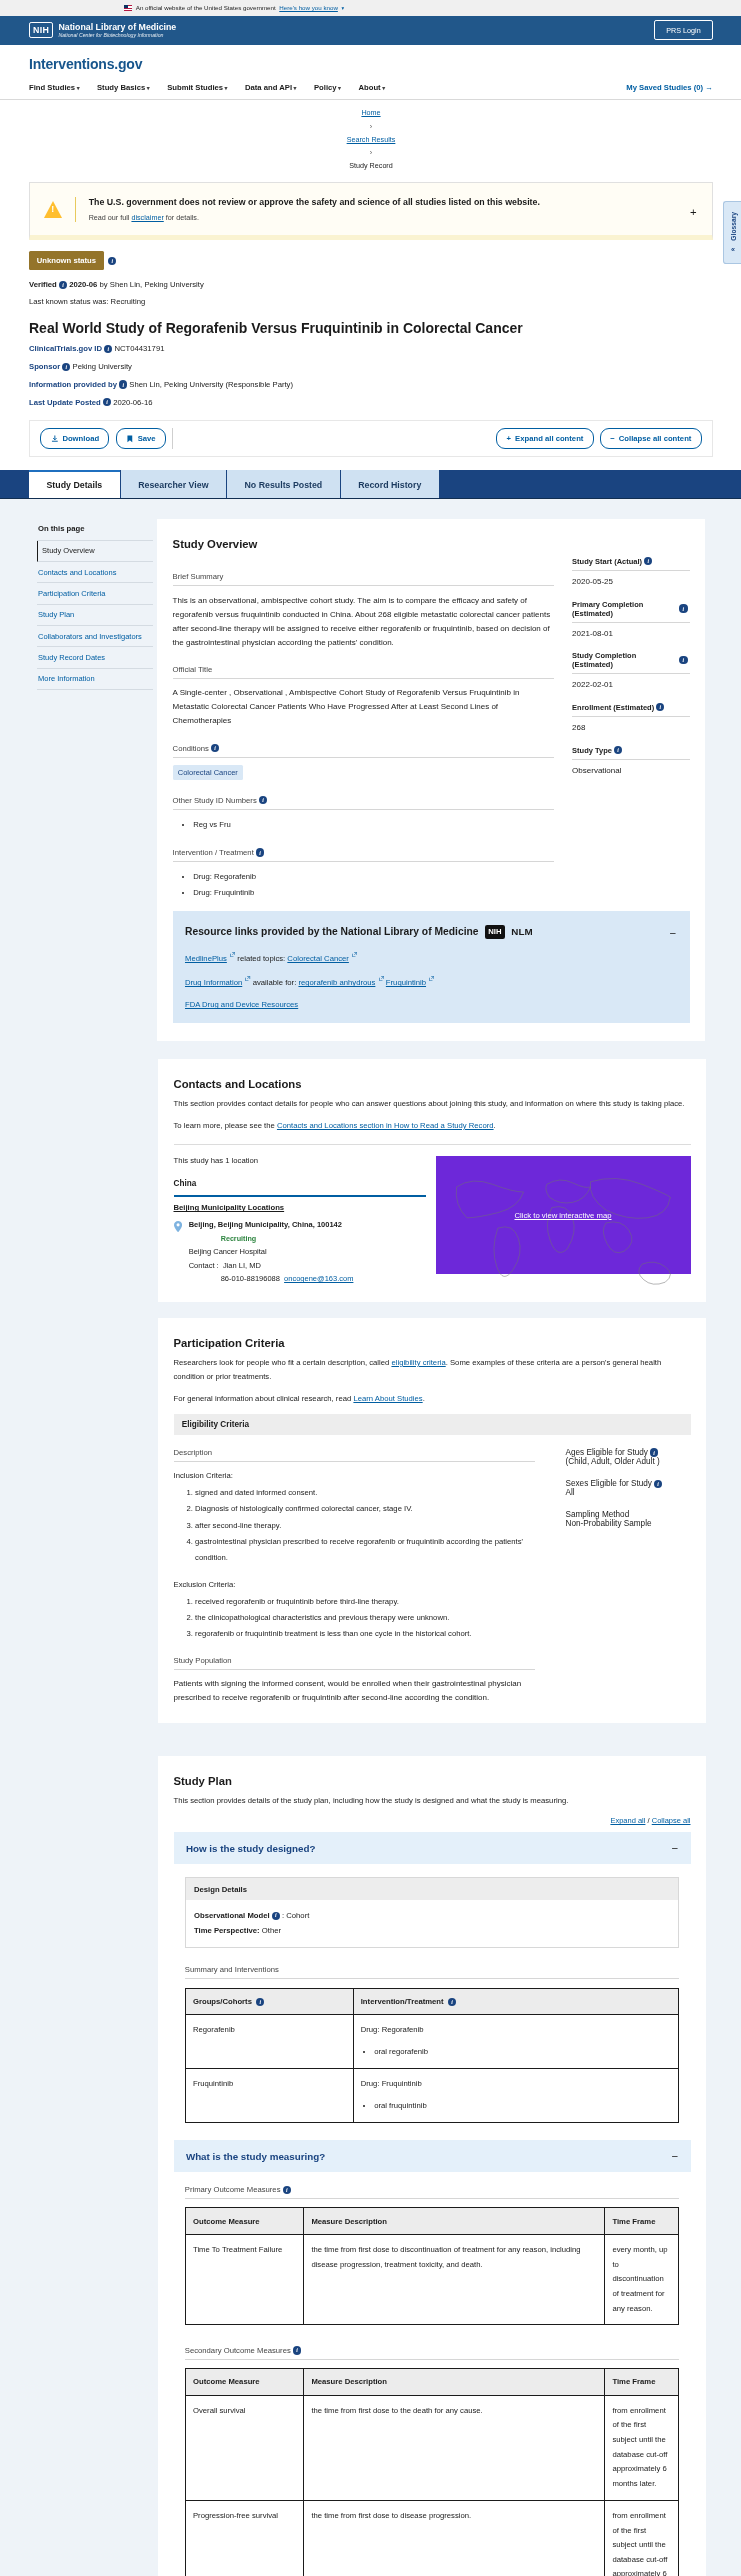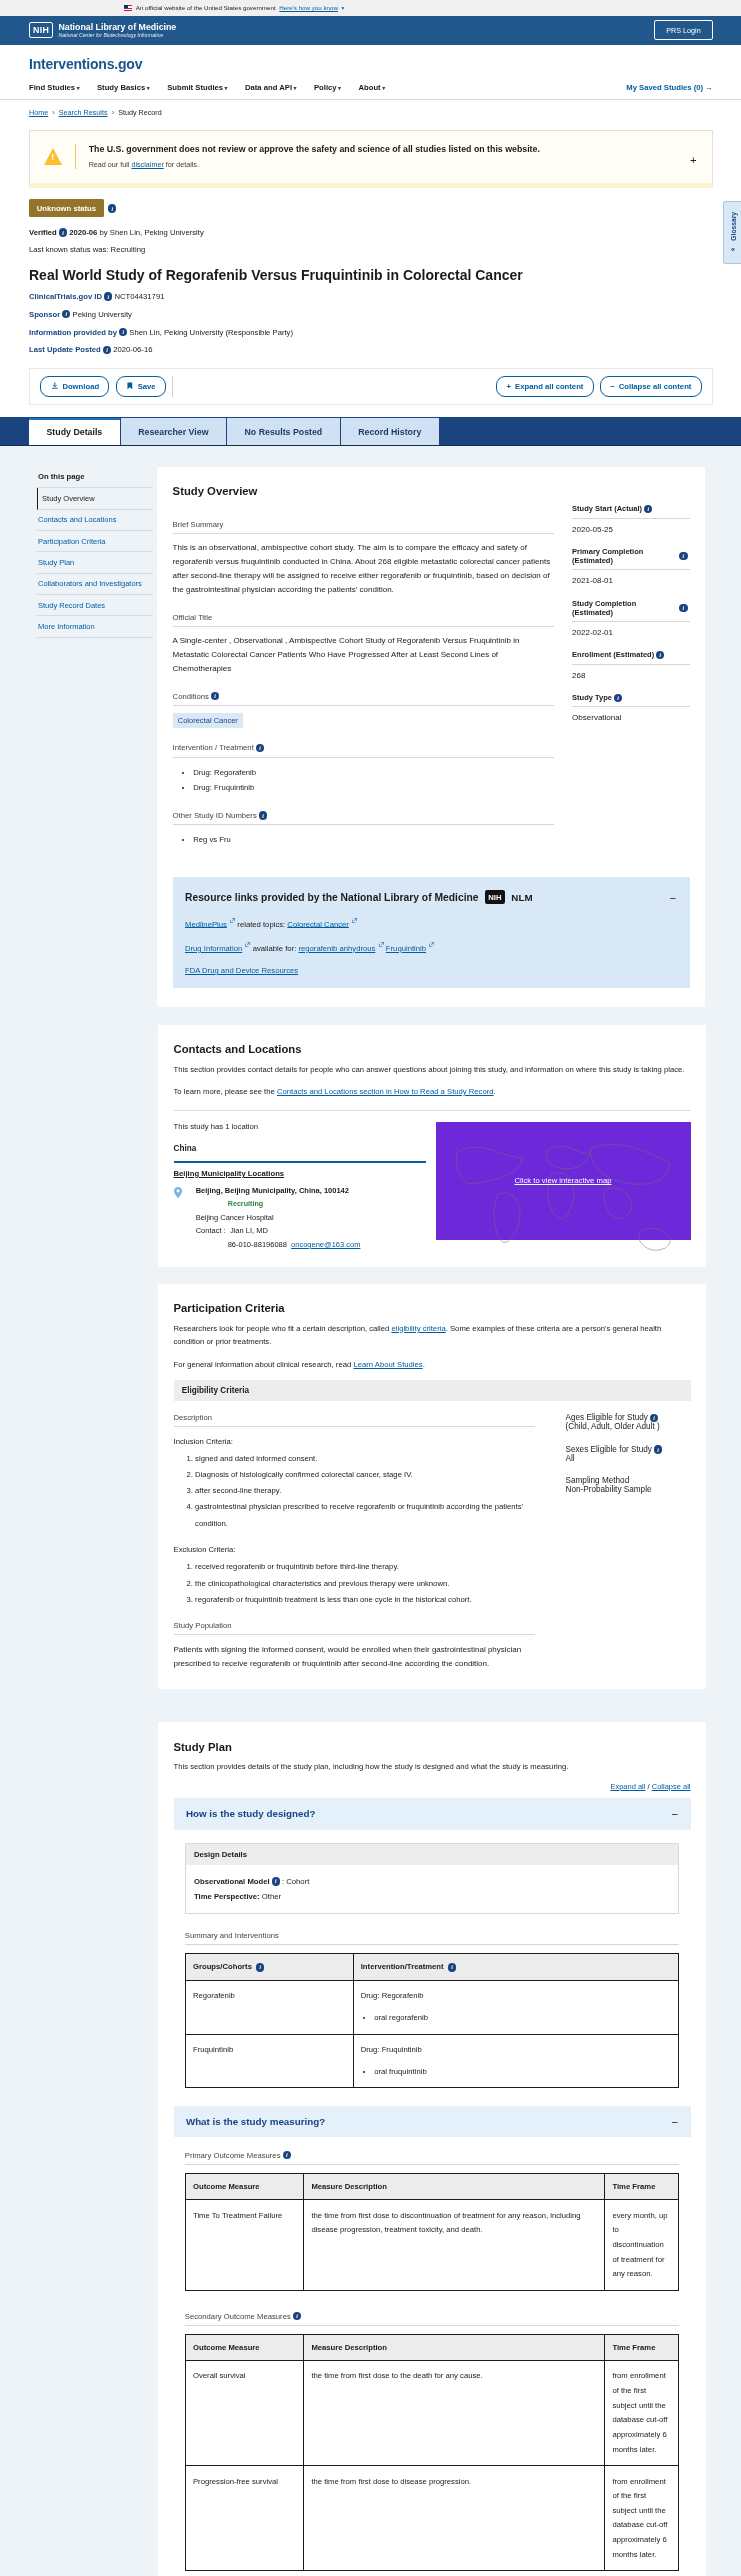--- a/index.html
+++ b/index.html
@@ -24,21 +24,21 @@
   
   .site-head { padding:11.3px 29px 0 29px; }
   .ct-logo { color:#17558c; font-size:14px; font-weight:bold; letter-spacing:-0.2px; }
   .main-nav { display:flex; align-items:center; margin-top:11.3px; padding-bottom:7.2px; gap:17.5px; }
   .main-nav .nav-item { font-size:7.7px; color:#1b1b1b; font-weight:bold; cursor:pointer; }
   .main-nav .caret { color:#444; font-size:5.7px; margin-left:1.5px; }
   .saved { margin-left:auto; color:#005ea2; font-size:7.7px; font-weight:bold; cursor:pointer; text-decoration:none; }
   .head-divider { border-bottom:0.5px solid #d9d9d9; }
 
   
-  .breadcrumb { padding:8.2px 29px 5.2px 29px; font-size:7.2px; display:flex; gap:4.1px; align-items:center; }
+  .breadcrumb { padding:8.2px 29px 5.2px 29px; font-size:7.2px; display:flex; gap:4.1px; align-items:center;flex-direction:column; }
   .breadcrumb .sep { color:#555; }
 
   
   .glossary-tab { position:absolute; right:0; top:101px; width:19px; height:63px; background:#d9e8f6; border:0.5px solid #aac6e2; border-right:none; border-radius:3.1px 0 0 3.1px; display:flex; flex-direction:column; align-items:center; justify-content:center; gap:4.1px; cursor:pointer; }
   .glossary-tab .gt-label { writing-mode:vertical-rl; transform:rotate(180deg); color:#1a4480; font-size:6.7px; font-weight:bold; }
   .glossary-tab .gt-arrow { color:#1a4480; font-size:7.2px; font-weight:bold; }
 
   
   .alert { margin:7.2px 29px 0 29px; border:0.5px solid #e0e0e0; border-bottom:5.2px solid #faf3d1; background:#fffdf5; display:flex; align-items:center; padding:13.4px 14.4px; position:relative; }
   .warn-tri { width:0; height:0; border-left:9.8px solid transparent; border-right:9.8px solid transparent; border-bottom:17px solid #ffbe2e; position:relative; margin-right:12.4px; flex:none; }
@@ -90,38 +90,38 @@
   .two-col .colL { width:381px; flex:none; }
   .two-col .colR { flex:1; }
   .colR .group { margin-bottom:13.4px; }
   .colR .glabel { font-size:7.5px; font-weight:bold; padding-bottom:4.1px; border-bottom:0.5px solid #d6d6d6; margin-bottom:6.2px; display:flex; align-items:center; }
   .colR .gval { font-size:8px; }
   .ov-sec { margin-top:15.5px; }
   .chip { display:inline-block; background:#d9e8f6; color:#1a4480; font-size:7.5px; padding:3.1px 5.2px; border-radius:1.5px; cursor:pointer; }
   ul.plain { list-style:disc; margin:2.1px 0 0 20.6px; font-size:7.7px; line-height:2; }
 
   
-  .resource { background:#d9e8f6; margin-top:29px; padding:13.4px 12.4px; position:relative; }
+  .resource { background:#d9e8f6; margin-top:11px; padding:13.4px 12.4px; position:relative; }
   .resource .r-head { display:flex; align-items:center; gap:6.2px; font-size:10.3px; font-weight:bold; }
   .nih-black { background:#111; color:#fff; font-weight:bold; font-size:7.7px; padding:2.6px 3.6px; border-radius:2.1px; }
   .nlm-txt { font-size:9.8px; font-weight:bold; color:#1b1b1b; }
   .resource .collapse-i { position:absolute; right:13.4px; top:15.5px; font-size:11.3px; cursor:pointer; }
   .resource .r-line { margin-top:13.4px; font-size:7.7px; }
   .ext { width:5.2px; height:5.2px; margin-left:1px; vertical-align:super; }
 
   
   .contact-p { font-size:7.7px; line-height:1.8; margin-bottom:8.2px; }
   .hr { border-bottom:0.5px solid #dcdcdc; margin:11.3px 0; }
   .loc-flex { display:flex; gap:9.3px; }
   .loc-left { flex:1; }
   .loc-count { font-size:7.7px; margin-bottom:13.4px; }
   .loc-country { font-size:8.2px; font-weight:bold; margin-bottom:7.2px; }
   .loc-tab { border-top:2.1px solid #005ea2; padding-top:6.2px; }
   .loc-tab-title { font-size:7.7px; font-weight:bold; text-decoration:underline; cursor:pointer; }
-  .loc-entry { margin-top:8.2px; display:flex; gap:14px; }
+  .loc-entry { margin-top:8.2px; display:flex; gap:7px; }
   .pin-svg { width:8.2px; height:11.3px; flex:none; margin-top:0.5px; }
   .loc-lines .city { font-size:7.5px; font-weight:bold; }
   .loc-lines .recruit { color:#2e8540; font-weight:bold; font-size:7.2px; margin-top:4.1px;padding-left:32px; }
   .loc-lines .fac, .loc-lines .ct { font-size:7.5px; margin-top:4.6px; }
   .loc-lines .phone { font-size:7.5px; margin-top:4.6px; padding-left:32px; }
   .map { width:255px; height:118px; background:#6d28d9; flex:none; position:relative; }
   .map svg { position:absolute; inset:0; }
   .map .map-link { position:absolute; left:0; right:0; top:46%; text-align:center; color:#fff; font-size:7.7px; }
 
   
@@ -299,35 +299,35 @@
           </div>
           <div class="ov-sec">
             <div class="field-label">
                 <span>Conditions</span>
                 <span class="info-i">i</span>
               </div>
             <span class="chip">Colorectal Cancer</span>
           </div>
           <div class="ov-sec">
             <div class="field-label">
+                <span>Other Study ID Numbers</span>
+                <span class="info-i">i</span>
+              </div>
+            <ul class="plain">
+              <li>Reg vs Fru</li>
+            </ul>
+          </div>
+          <div class="ov-sec">
+            <div class="field-label">
                 <span>Intervention / Treatment</span>
                 <span class="info-i">i</span>
               </div>
             <ul class="plain">
               <li>Drug: Regorafenib</li>
               <li>Drug: Fruquintinib</li>
-            </ul>
-          </div>
-          <div class="ov-sec">
-            <div class="field-label">
-                <span>Other Study ID Numbers</span>
-                <span class="info-i">i</span>
-              </div>
-            <ul class="plain">
-              <li>Reg vs Fru</li>
             </ul>
           </div>
         </div>
         <div class="colR">
           <div class="group">
             <div class="glabel">
                 <span>Study Start (Actual)</span>
                 <span class="info-i">i</span>
               </div>
             <div class="gval">2020-05-25</div>

